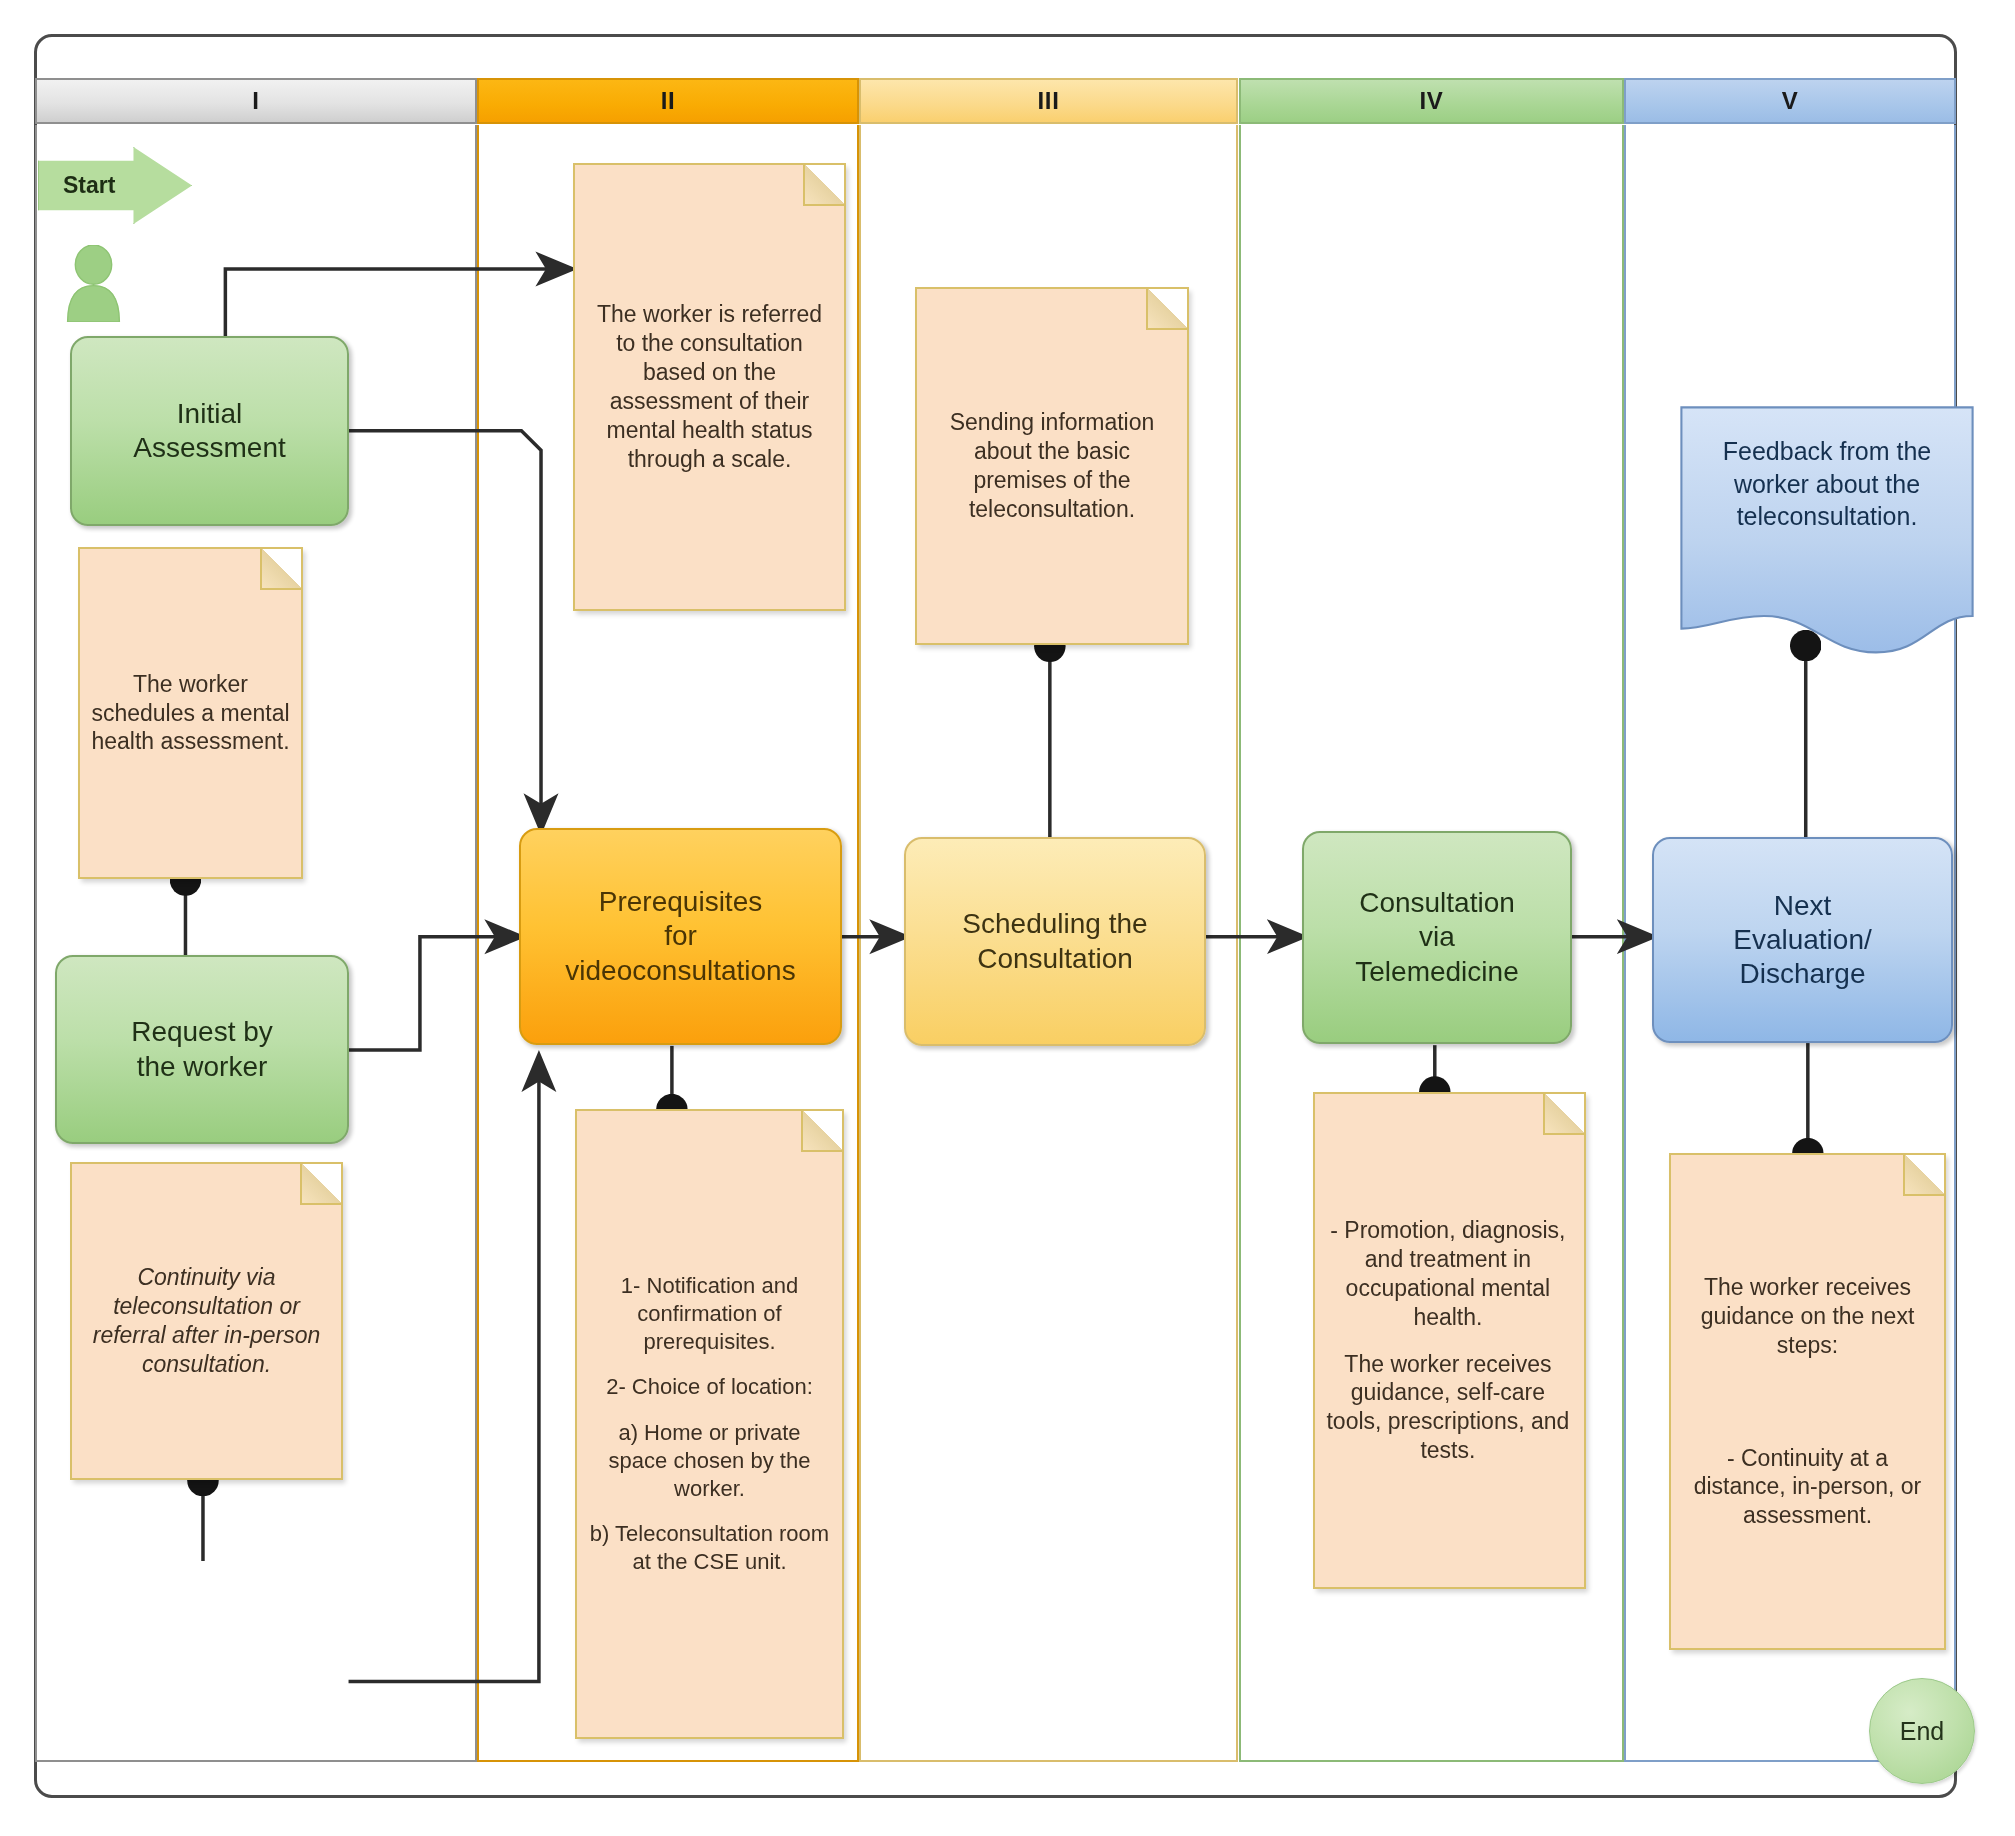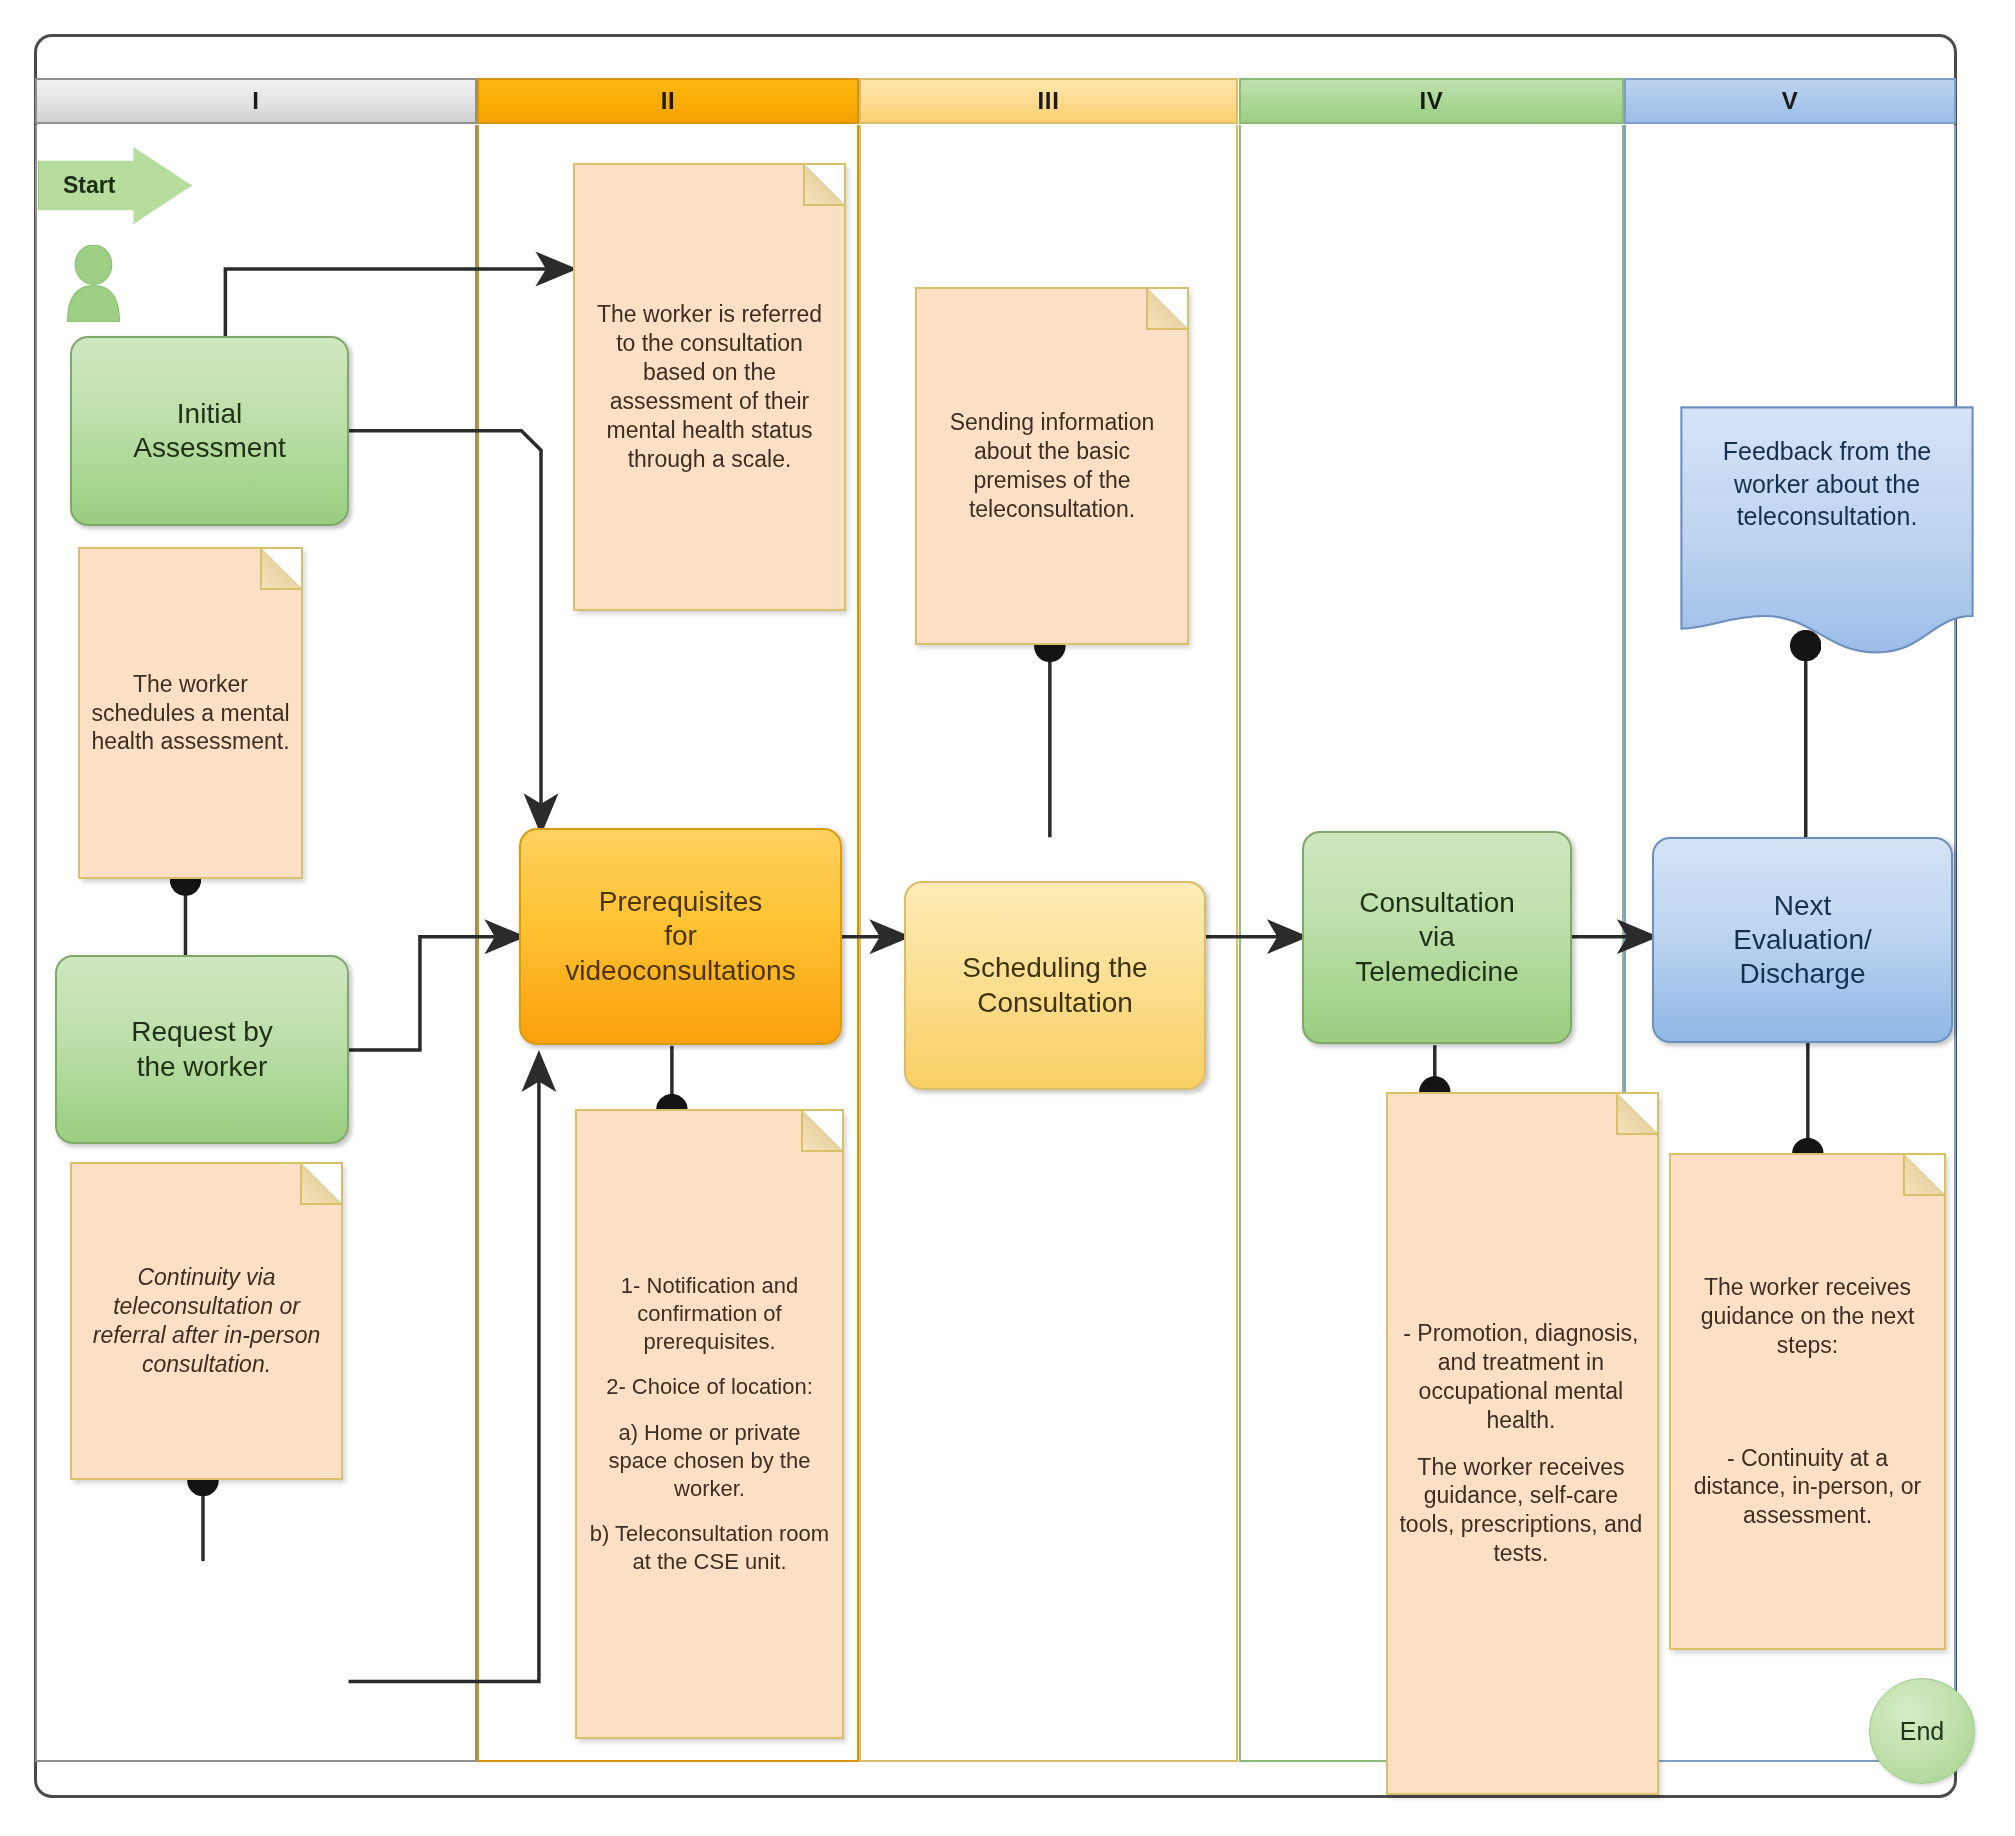--- a/index.html
+++ b/index.html
@@ -38,21 +38,21 @@
 
   
   .proc{border-radius:18px;border:2.1px solid #7e9e6a;
         box-shadow:2.1px 2.8px 4.2px rgba(0,0,0,.22);
         font-size:28px;line-height:1.22;color:#23331a;padding:5.6px 9.8px;}
   .proc.green{background:linear-gradient(180deg,#cfe7c0 0%,#bcdfa9 45%,#99cd7f 100%);
               border-color:#7fa86a;color:#1f3016;}
   .proc.orange{background:linear-gradient(180deg,#ffd15e 0%,#ffc233 45%,#fba00c 100%);
                border-color:#d89c11;color:#4a3505;}
   .proc.lightyellow{background:linear-gradient(180deg,#fdecb7 0%,#fbdf93 45%,#f9cf63 100%);
-               border-color:#d9bd6c;color:#3d3312;margin-top:44px;}
+               border-color:#d9bd6c;color:#3d3312;}
   .proc.blue{background:linear-gradient(180deg,#d4e3f6 0%,#bed5f0 45%,#8fb7e6 100%);
              border-color:#6d8fbd;color:#15304f;}
 
   
   .note{background:#fbe0c6;border:2.1px solid #d9c069;box-sizing:border-box;
         box-shadow:2.8px 3.5px 4.9px rgba(0,0,0,.17);
         color:#3c2f22;font-size:23px;line-height:1.26;
         padding:18px 11.2px;display:flex;flex-direction:column;
         align-items:center;justify-content:center;}
   .note .fold{position:absolute;top:0;right:0;width:41px;height:41px;
@@ -203,21 +203,21 @@
     <span style="white-space:pre-line;">Scheduling the
 Consultation</span>
   </div>
 
   <div class="node proc green" style="left:1302px;top:831px;width:270px;height:213px;">
     <span style="white-space:pre-line;">Consultation
 via
 Telemedicine</span>
   </div>
 
-  <div class="node note" style="left:1386px;top:1092px;width:273px;height:703px;position:absolute;padding-left:8px;">
+  <div class="node note" style="left:1313px;top:1092px;width:273px;height:497px;position:absolute;padding-left:8px;">
     <div class="fold"></div>
     <p>- Promotion, diagnosis, and treatment in occupational mental health.</p>
     <p>The worker receives guidance, self-care tools, prescriptions, and tests.</p>
   </div>
 
   <div class="banner" style="left:1680px;top:406px;width:294px;height:252px;">
     <svg viewBox="0 0 420 360" width="294" height="252" preserveAspectRatio="none" style="position:absolute;left:0;top:0;z-index:0;" aria-hidden="true">
       <defs>
         <linearGradient id="bannerGrad" x1="0" y1="0" x2="0" y2="1">
           <stop offset="0%" stop-color="#d6e4f7"></stop>

